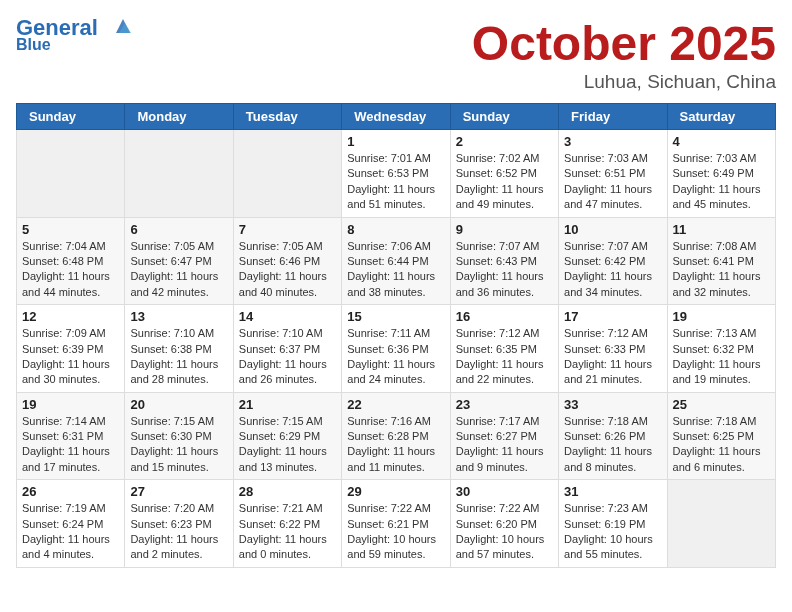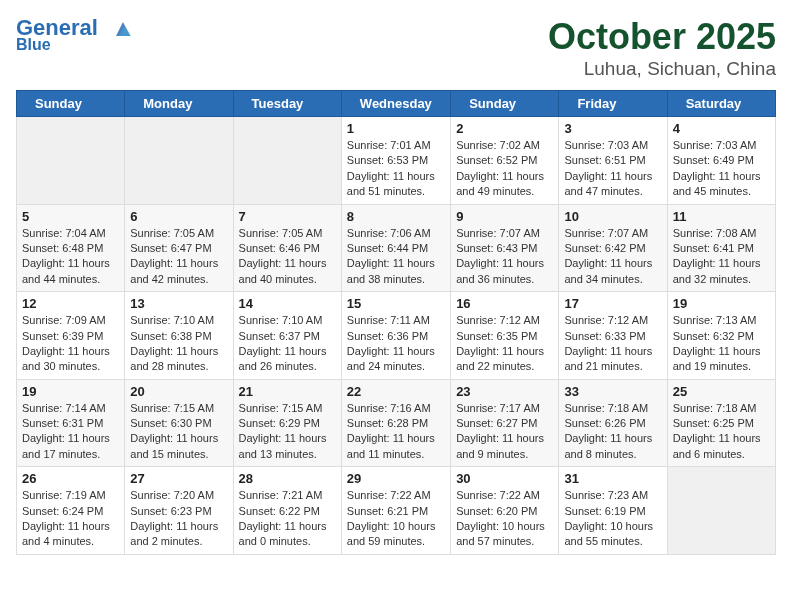--- a/index.html
+++ b/index.html
@@ -26,41 +26,41 @@
       color: #1a1a2e;
       line-height: 1.1;
     }
     .logo-text span {
       color: #2a6db5;
     }
     .title-block {
       text-align: right;
     }
     .month-title {
-      font-size: 36px;
-      font-weight: bold;
-      color: #14532d;
+      font-size: 48px;
+      font-weight: bold;
+      color: #b91c1c;
       margin-left: 24px;
     }
     .location {
       font-size: 19px;
       color: #555;
     }
     .calendar {
       width: 100%;
       border-collapse: collapse;
       border: 1px solid #ccc;
     }
     .calendar th {
       background: #2a6db5;
       color: #fff;
       font-size: 13px;
       font-weight: bold;
       text-align: left;
-      padding: 5px 18px;
+      padding: 5px 12px;
       border: 1px solid #1e5a9a;
     }
     .calendar td {
       vertical-align: top;
       border: 1px solid #ddd;
       padding: 4px 5px;
       width: 108px;
       min-height: 80px;
       font-size: 10.5px;
       color: #222;
@@ -83,21 +83,21 @@
     .empty-cell {
       background: #f0f0f0 !important;
     }
   </style>
 </head>
 <body>
 
 <div class="header">
   <div class="logo">
     <div>
-      <div style="display:flex;align-items:flex-end;gap:12px;">
+      <div style="display:flex;align-items:center;gap:12px;">
         <span class="logo-text">
           <span>General</span>
         </span>
         <svg width="22" height="22" viewBox="0 0 22 22" style="margin-left:2px;margin-top:-4px;">
           <polygon points="4,18 11,4 18,18" fill="#2a6db5" opacity="0.85"></polygon>
           <polygon points="10,18 16,8 22,18" fill="#4a9fd4" opacity="0.7" transform="translate(-3,0)"></polygon>
         </svg>
       </div>
       <div style="font-size:16px;font-weight:bold;color:#2a6db5;margin-top:-4px;">Blue</div>
     </div>

